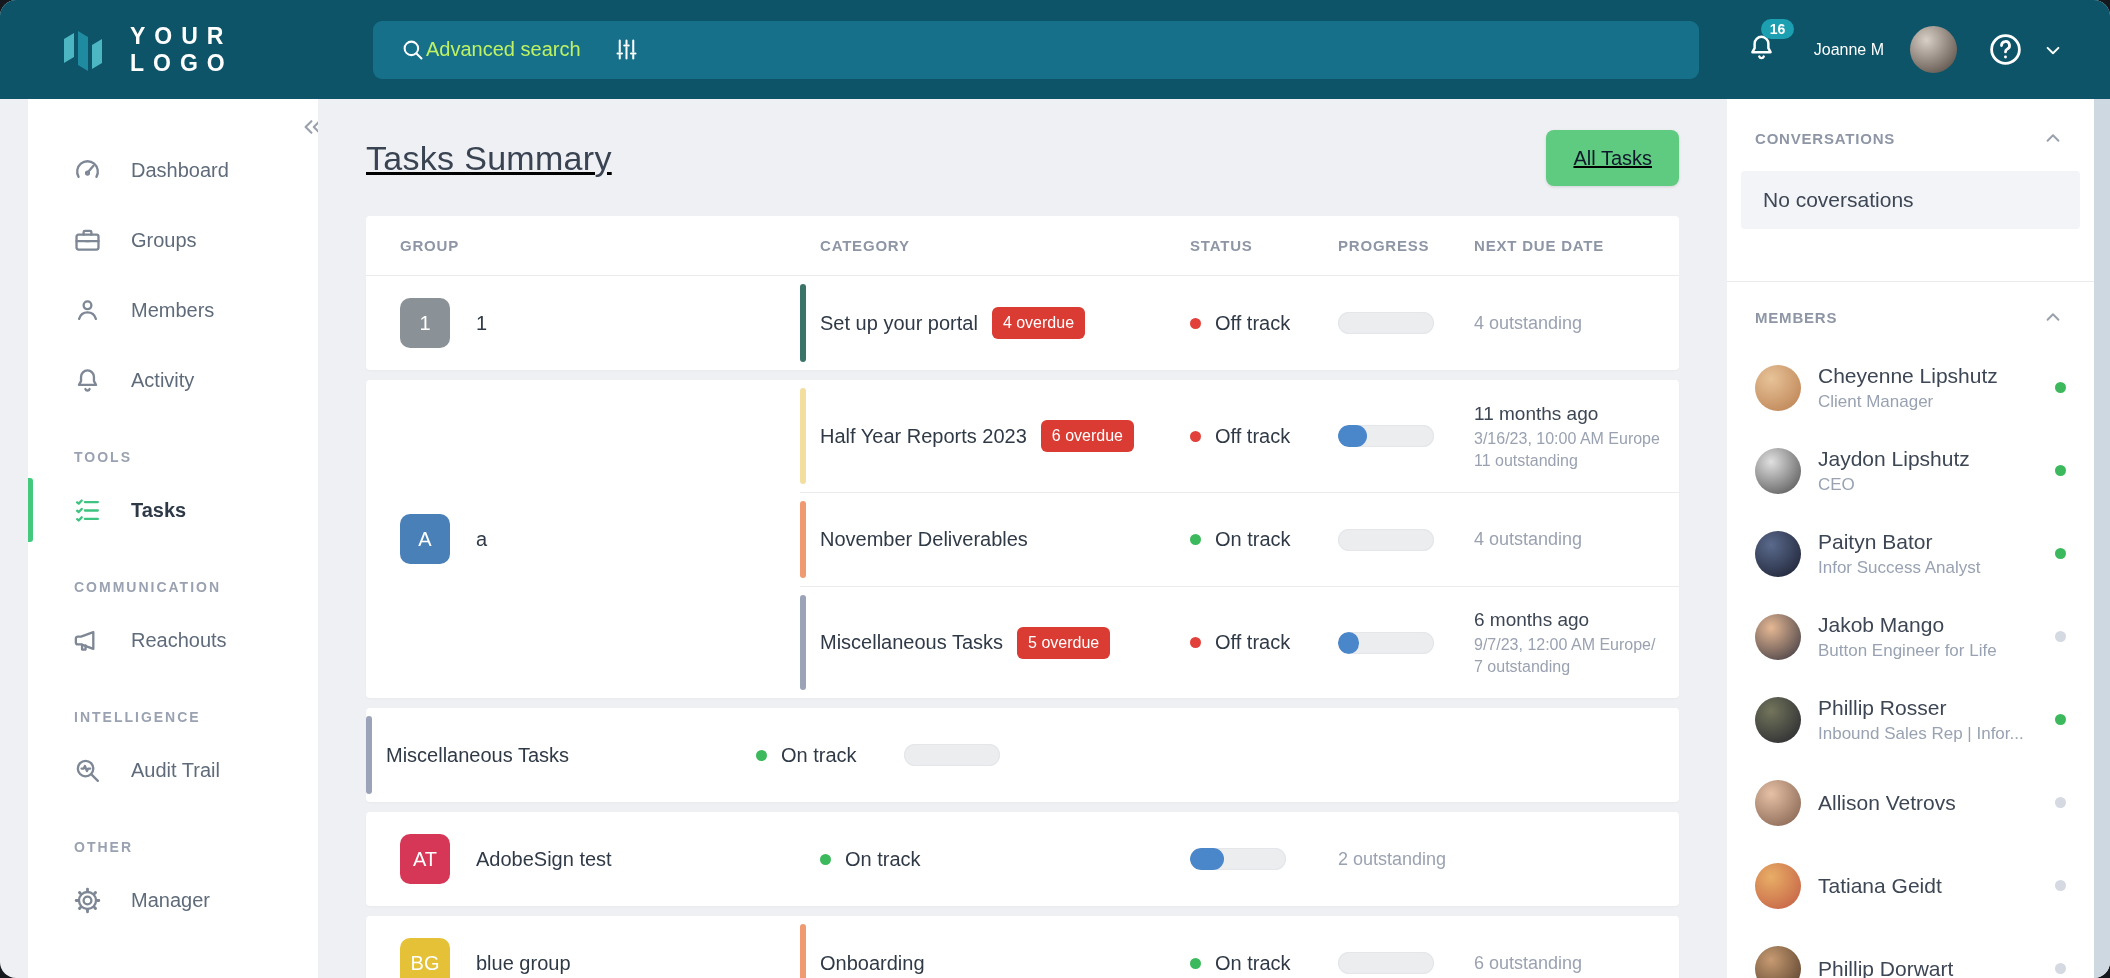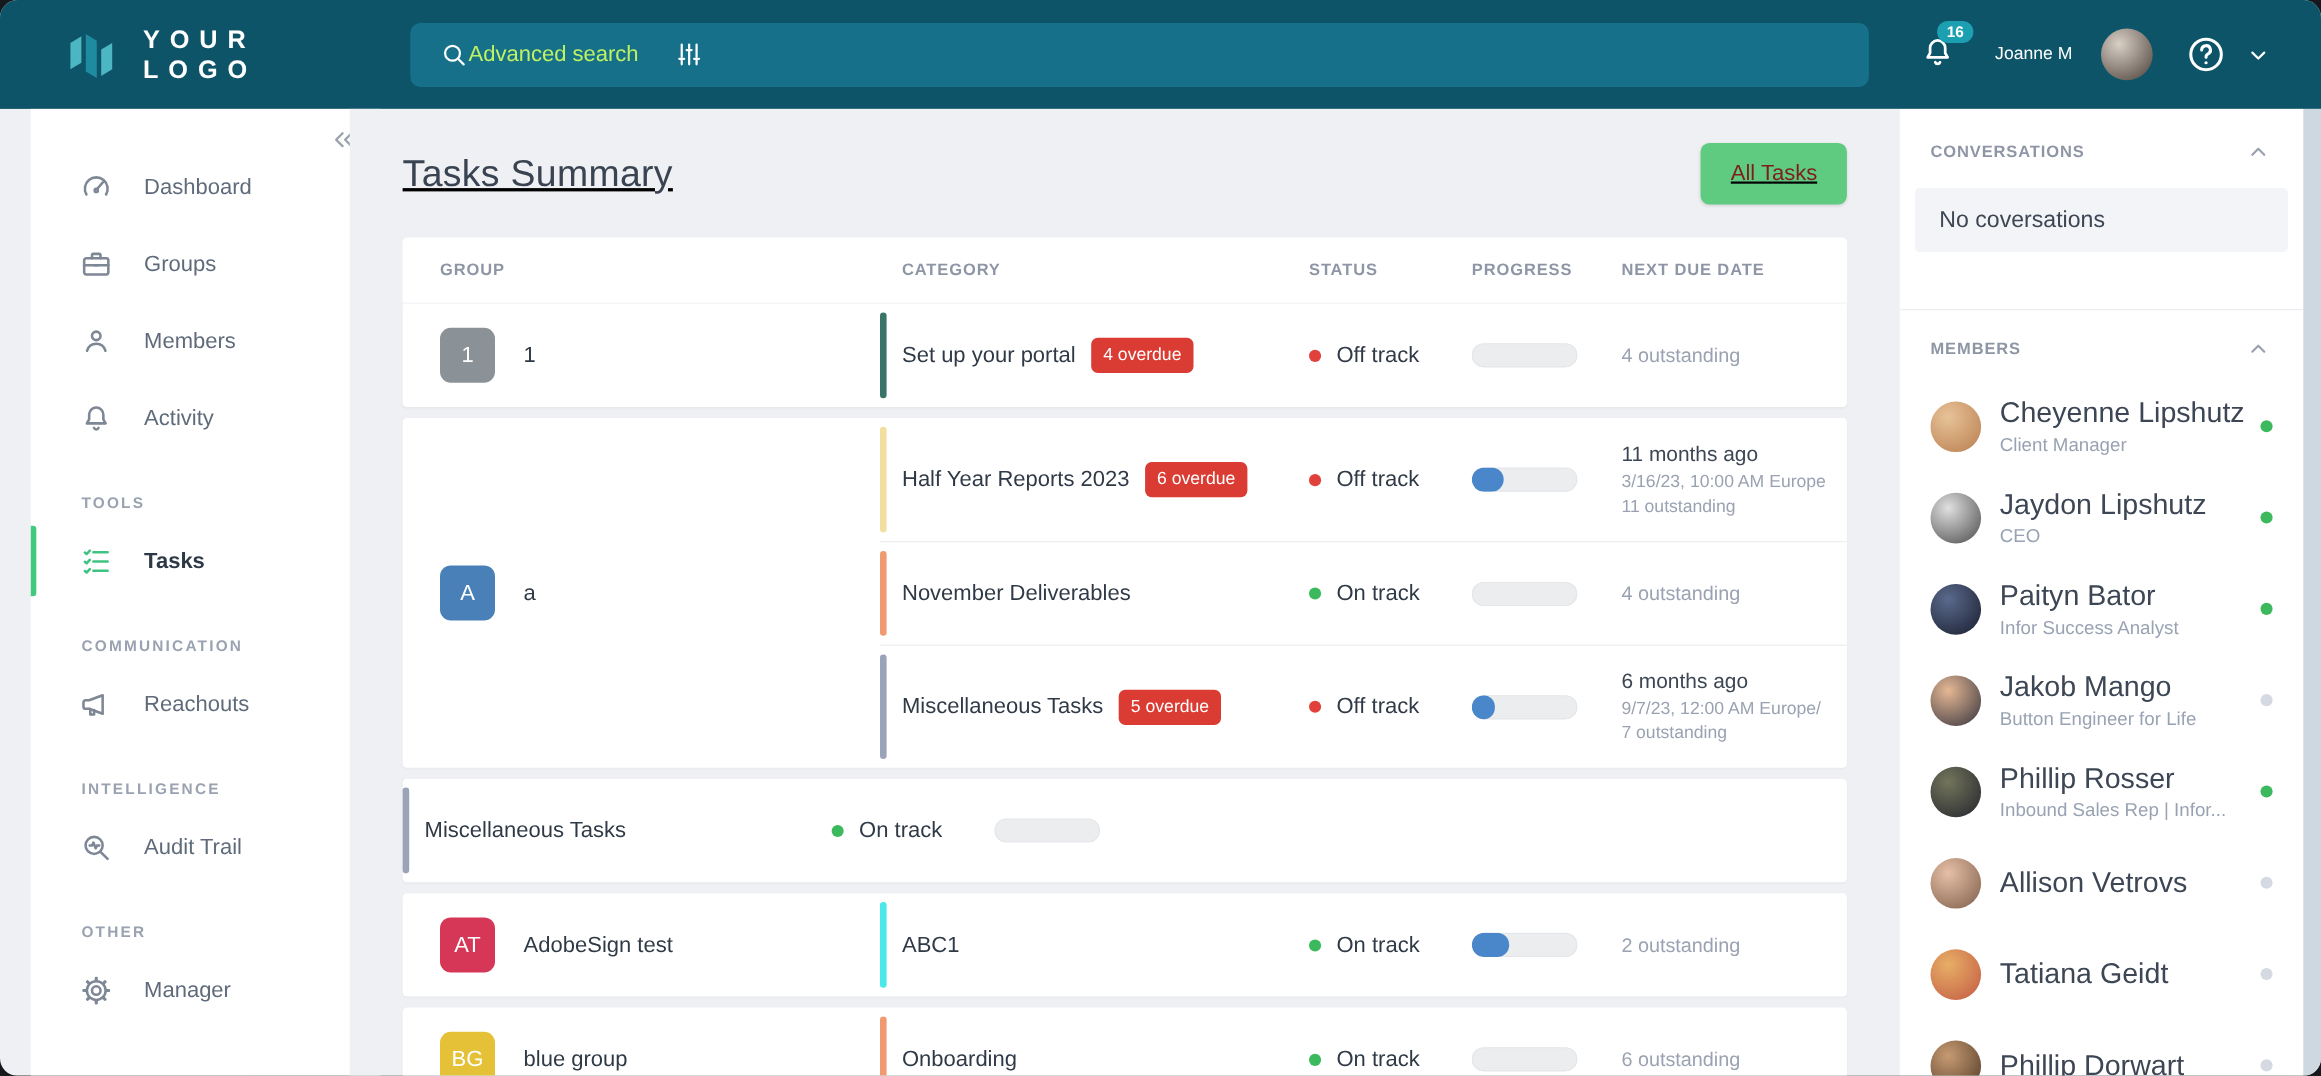--- a/index.html
+++ b/index.html
@@ -37,21 +37,21 @@
   .side-item .icon{width:31px;height:31px;flex:none;}
   .side-item .lbl{font-size:20px;color:#5f6b7a;}
   .side-item.active .lbl{color:#2e3947;font-weight:bold;}
   .side-item.active .icon{color:#3fc380;}
   .side-item.active::before{content:"";position:absolute;left:0;top:3px;width:5px;height:64px;background:#42c97e;border-radius:0 3px 3px 0;}
 
   
   .content{position:absolute;left:318px;top:99px;width:1409px;height:879px;background:#eef0f3;padding:0 48px;overflow:hidden;}
   .content-head{display:flex;align-items:center;justify-content:space-between;margin-top:30px;height:58px;text-decoration:underline;}
   .page-title{font-size:34px;color:#3a4352;font-weight:500;letter-spacing:.3px;}
-  .all-tasks{background:#5ecb81;color:#7f1d1d;border:none;border-radius:8px;height:56px;padding:0 27px;font-size:20px;font-family:"Liberation Sans",sans-serif;cursor:pointer;box-shadow:0 1px 3px rgba(0,0,0,.12);}
+  .all-tasks{background:#5ecb81;color:#0f172a;border:none;border-radius:8px;height:56px;padding:0 27px;font-size:20px;font-family:"Liberation Sans",sans-serif;cursor:pointer;box-shadow:0 1px 3px rgba(0,0,0,.12);}
   .ttable{margin-top:29px;}
   .thead{background:#fff;height:60px;border-radius:4px 4px 0 0;border-bottom:1px solid #e9ebef;display:grid;grid-template-columns:434px 370px 148px 136px 1fr;align-items:center;}
   .th{font-size:15px;font-weight:bold;color:#8e96a6;letter-spacing:.8px;padding-left:20px;white-space:nowrap;}
   .th.c0{padding-left:34px;}
   .group-card{background:#fff;display:grid;grid-template-columns:434px 1fr;margin-top:10px;border-radius:4px;box-shadow:0 1px 2px rgba(0,0,0,.03);}
   .group-card.first{margin-top:0;border-radius:0 0 4px 4px;}
   .group-cell{display:flex;align-items:center;gap:26px;padding-left:34px;}
   .gavatar{width:50px;height:50px;border-radius:10px;color:#fff;font-size:20px;display:flex;align-items:center;justify-content:center;flex:none;}
   .gname{font-size:20px;color:#303a47;}
   .task-row{display:grid;grid-template-columns:370px 148px 136px 1fr;align-items:center;height:94px;}
@@ -76,21 +76,21 @@
   .rightpanel{position:absolute;left:1727px;top:99px;width:367px;height:879px;background:#fff;padding:0 14px;}
   .panel-head{display:flex;justify-content:space-between;align-items:center;padding:0 14px;margin-top:26px;}
   .panel-title{font-size:15px;font-weight:bold;color:#8e96a6;letter-spacing:.8px;}
   .panel-chev{width:26px;height:26px;color:#99a1ad;cursor:pointer;stroke-width:2.4;}
   .empty-box{margin-top:20px;height:58px;background:#f2f4f7;border-radius:4px;display:flex;align-items:center;padding-left:22px;font-size:21px;color:#3d4654;}
   .panel-divider{border:none;border-top:1px solid #e9ebef;margin:52px -14px 0 -14px;}
   .members-list{margin-top:16px;}
   .member-item{display:flex;align-items:center;height:83px;padding:0 14px;cursor:pointer;}
   .mavatar{width:46px;height:46px;border-radius:50%;flex:none;}
   .mtext{margin-left:17px;min-width:0;}
-  .mname{font-size:26px;color:#3d4654;white-space:nowrap;}
+  .mname{font-size:21px;color:#3d4654;white-space:nowrap;}
   .mrole{font-size:17px;color:#99a2b2;margin-top:4px;white-space:nowrap;overflow:hidden;text-overflow:ellipsis;max-width:215px;}
   .presence{margin-left:auto;width:11px;height:11px;border-radius:50%;flex:none;}
   .presence.on{background:#3cb95c;}
   .presence.off{background:#d4d9e2;}
 
   .scrollstrip{position:absolute;left:2094px;top:99px;width:16px;height:879px;background:#cdd8e0;cursor:pointer;}
 </style>
 </head>
 <body>
 
@@ -374,23 +374,20 @@
               </div>
             </div>
           </section>
           <section class="group-card">
             <div class="group-cell">
               <span class="gavatar" style="background: rgb(214, 55, 87);">AT</span>
               <span class="gname">AdobeSign test</span>
             </div>
             <div class="rows">
               <div class="task-row">
-                <div class="cat-cell" style="--bc: #4ae8e8;">
-                  <span class="cat-label">ABC1</span>
-                </div>
                 <div class="status-cell">
                   <span class="dot" style="background: rgb(60, 185, 92);"></span>
                   <span class="status-label">On track</span>
                 </div>
                 <div class="progress-cell">
                   <span class="pbar">
                     <span class="pfill" style="width: 35%;"></span>
                   </span>
                 </div>
                 <div class="due-cell">

